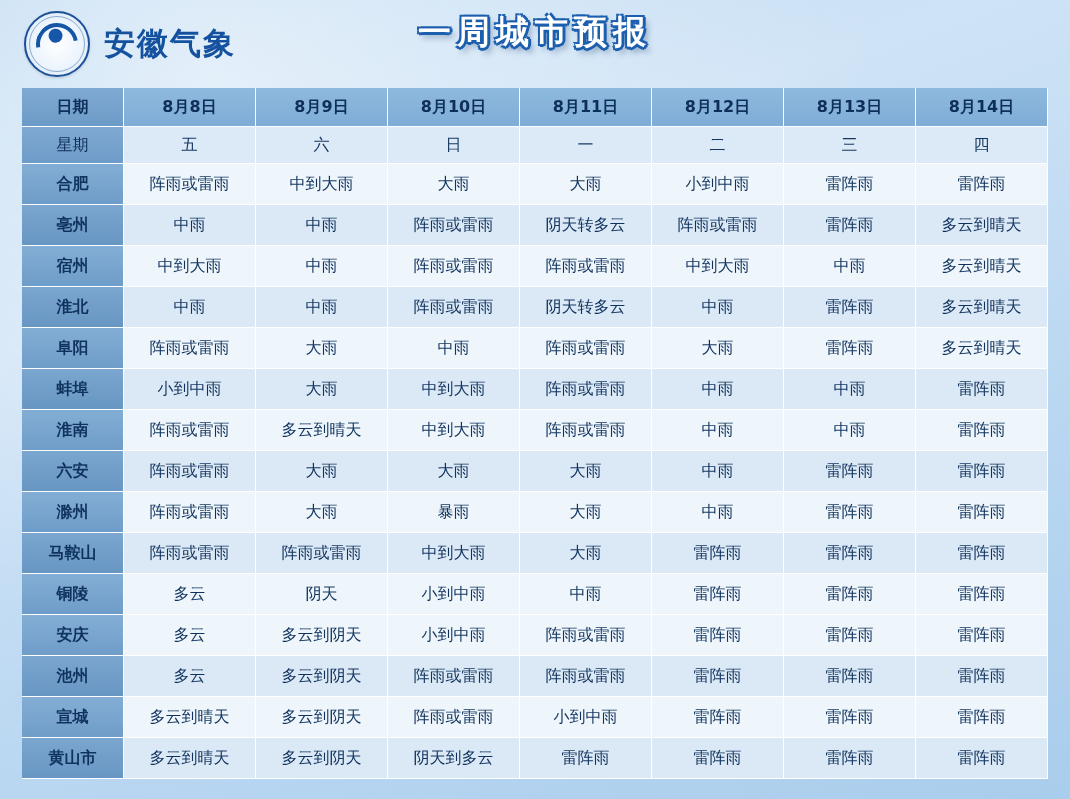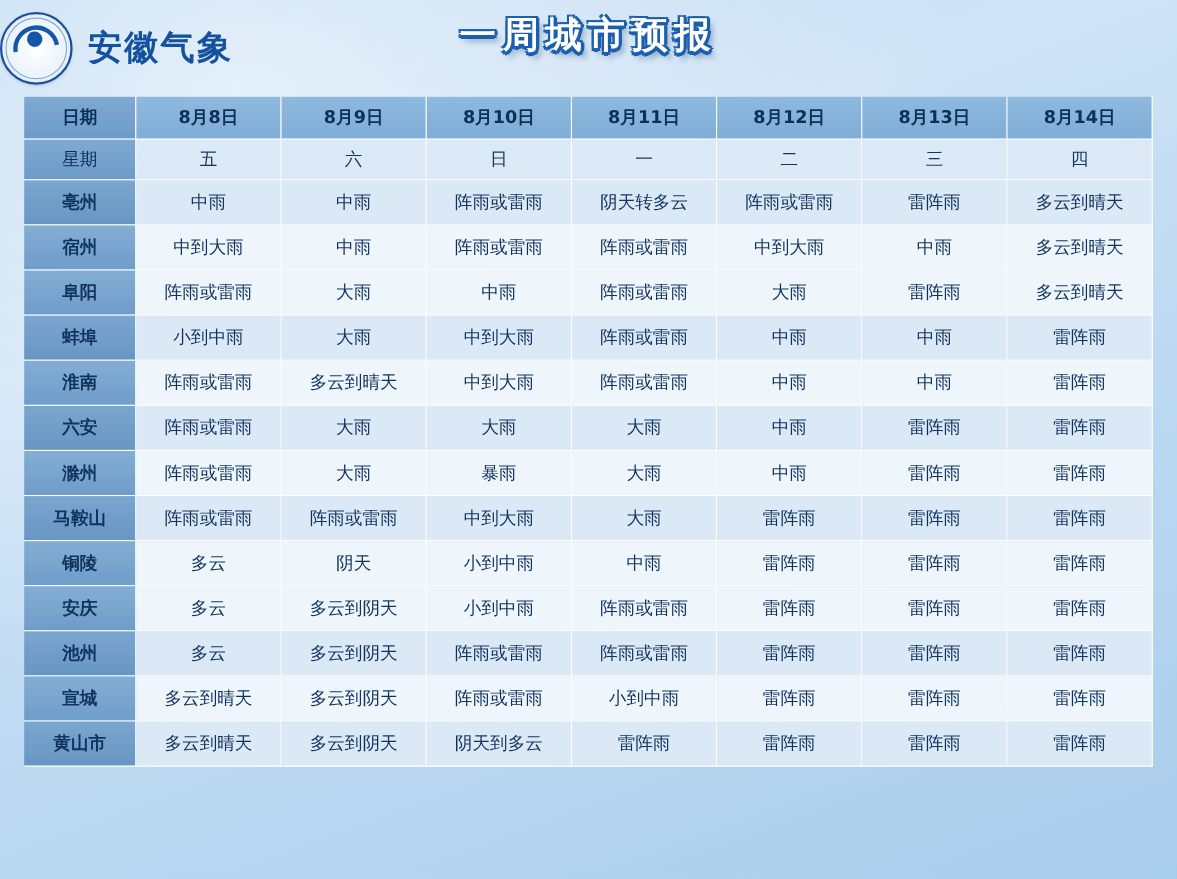--- a/index.html
+++ b/index.html
@@ -20,20 +20,21 @@
     box-sizing: border-box;
     background:
       radial-gradient(ellipse at 20% 10%, rgba(255,255,255,0.55) 0%, rgba(255,255,255,0) 55%),
       linear-gradient(160deg, #b9d7f1 0%, #cfe3f6 30%, #bdd9f2 60%, #a9cdec 100%);
   }
   .header {
     position: relative;
     height: 88px;
     display: flex;
     align-items: center;
+    padding-left: 24px;
     box-sizing: border-box;
   }
   .logo {
     width: 62px;
     height: 62px;
     border-radius: 50%;
     background: radial-gradient(circle at 50% 50%, #ffffff 0%, #eaf3fc 60%, #cfe2f4 100%);
     border: 2px solid #1b4f99;
     position: relative;
     flex: 0 0 auto;
@@ -200,38 +201,58 @@
           <th>五</th>
           <th>六</th>
           <th>日</th>
           <th>一</th>
           <th>二</th>
           <th>三</th>
           <th>四</th>
         </tr>
       </thead>
       <tbody>
+        <tr class="odd">
+          <td class="rowhead">合肥</td>
+          <td class="cell">阵雨或雷雨</td>
+          <td class="cell">中到大雨</td>
+          <td class="cell">大雨</td>
+          <td class="cell">大雨</td>
+          <td class="cell">小到中雨</td>
+          <td class="cell">雷阵雨</td>
+          <td class="cell">雷阵雨</td>
+        </tr>
         <tr class="even">
           <td class="rowhead">亳州</td>
           <td class="cell">中雨</td>
           <td class="cell">中雨</td>
           <td class="cell">阵雨或雷雨</td>
           <td class="cell">阴天转多云</td>
           <td class="cell">阵雨或雷雨</td>
           <td class="cell">雷阵雨</td>
           <td class="cell">多云到晴天</td>
         </tr>
         <tr class="odd">
           <td class="rowhead">宿州</td>
           <td class="cell">中到大雨</td>
           <td class="cell">中雨</td>
           <td class="cell">阵雨或雷雨</td>
           <td class="cell">阵雨或雷雨</td>
           <td class="cell">中到大雨</td>
           <td class="cell">中雨</td>
+          <td class="cell">多云到晴天</td>
+        </tr>
+        <tr class="even">
+          <td class="rowhead">淮北</td>
+          <td class="cell">中雨</td>
+          <td class="cell">中雨</td>
+          <td class="cell">阵雨或雷雨</td>
+          <td class="cell">阴天转多云</td>
+          <td class="cell">中雨</td>
+          <td class="cell">雷阵雨</td>
           <td class="cell">多云到晴天</td>
         </tr>
         <tr class="odd">
           <td class="rowhead">阜阳</td>
           <td class="cell">阵雨或雷雨</td>
           <td class="cell">大雨</td>
           <td class="cell">中雨</td>
           <td class="cell">阵雨或雷雨</td>
           <td class="cell">大雨</td>
           <td class="cell">雷阵雨</td>

